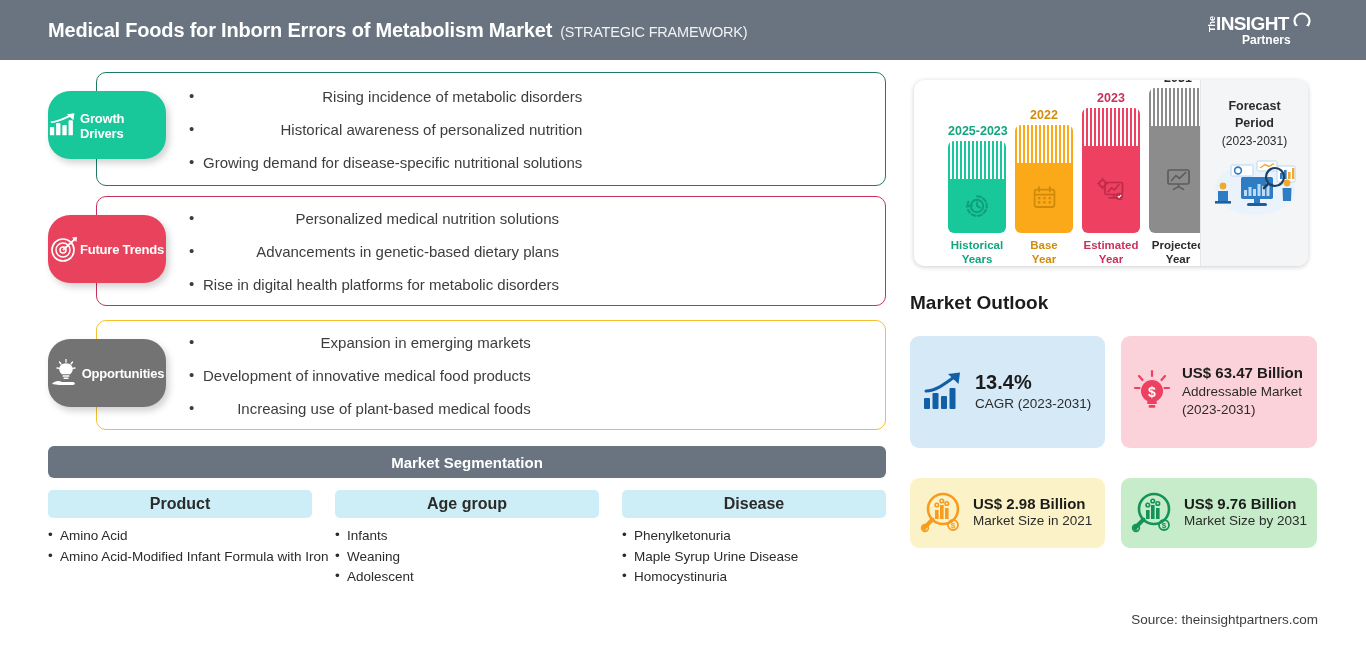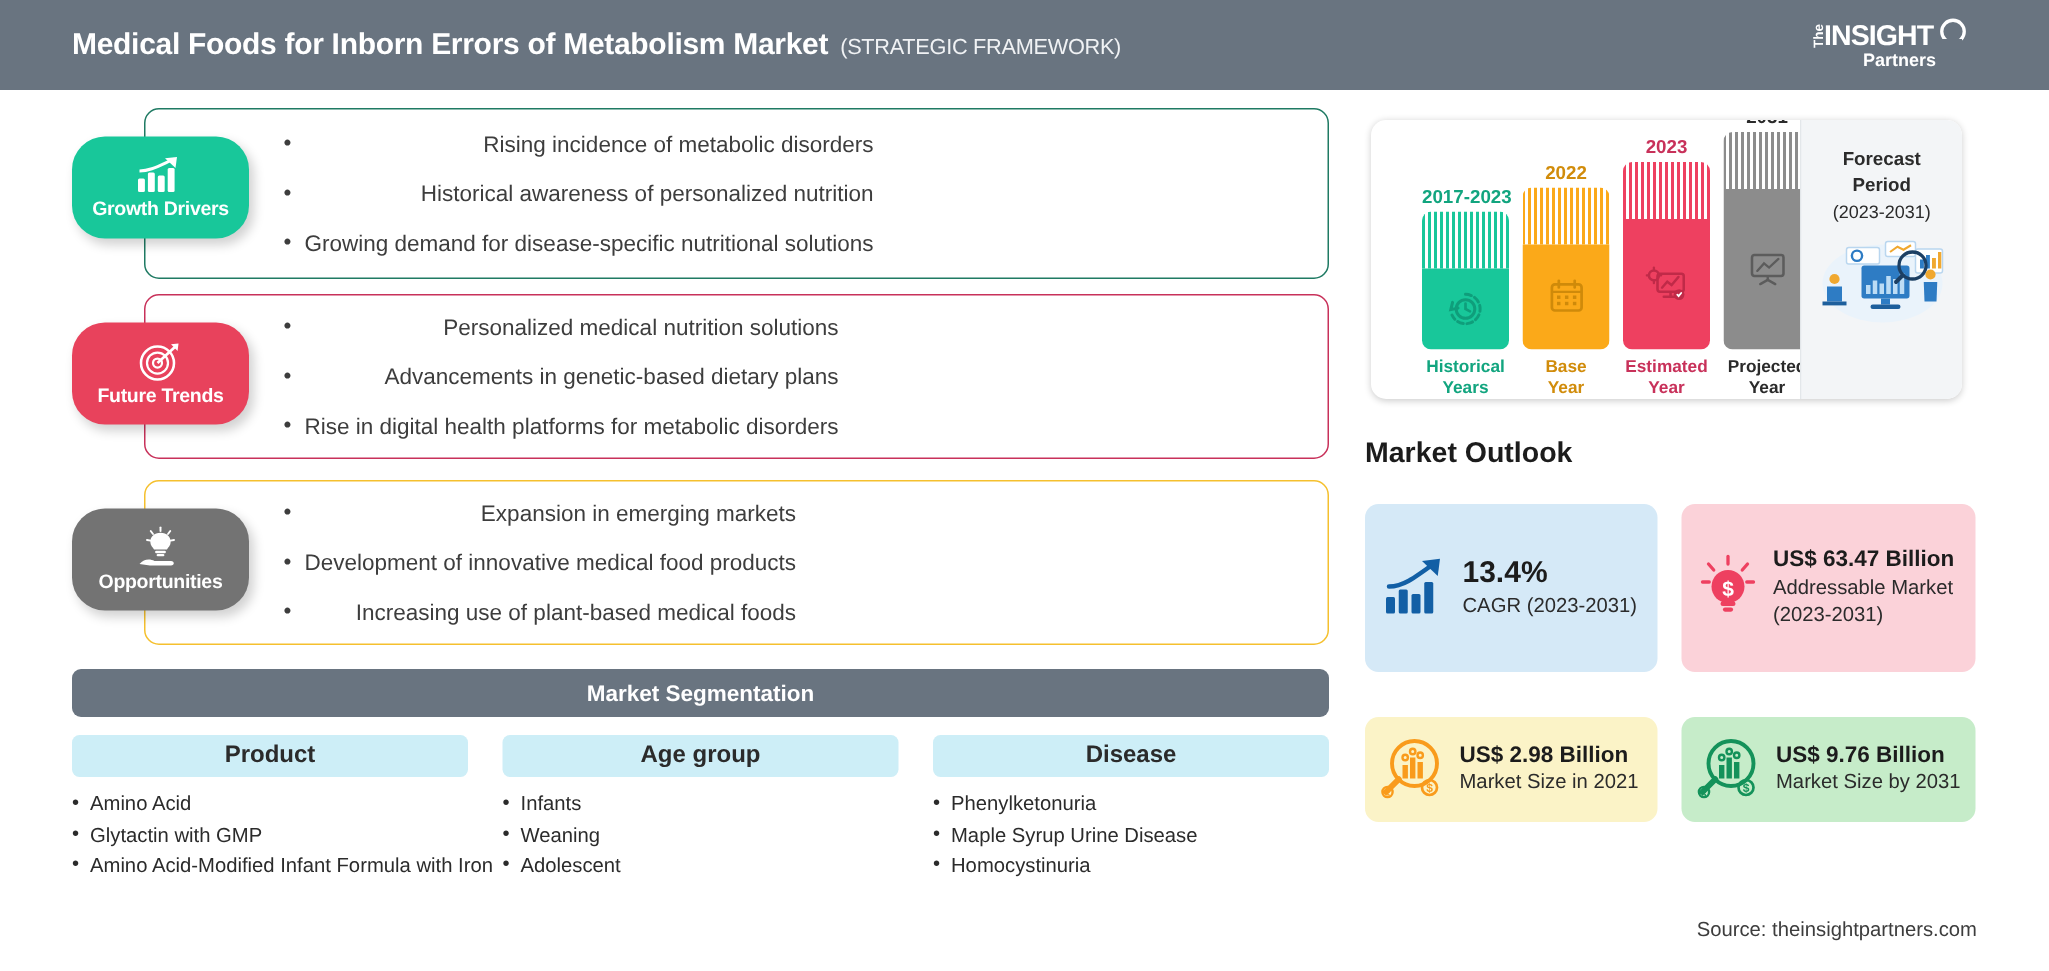--- a/index.html
+++ b/index.html
@@ -34,21 +34,21 @@
   .bullets li {
     list-style:none; font-size:15px; color:#3d3d3d; line-height:1;
     padding:9px 0 9px 14px; position:relative; white-space:nowrap;
   }
   .bullets li::before {
     content:"\2022"; position:absolute; left:0; top:8px; font-size:15px; color:#3d3d3d;
   }
 
   .badge {
     position:absolute; width:118px; height:68px; border-radius:22px;
-    display:flex; flex-direction:column; align-items:center; justify-content:center;
+    display:flex; flex-direction:row; align-items:center; justify-content:center;
     box-shadow:3px 4px 7px rgba(0,0,0,.18);
   }
   .badge .blabel { color:#fff; font-size:13px; font-weight:bold; margin-top:1px; letter-spacing:-0.2px;}
   .badge.growth      { left:48px; top:91px;  background:#18C79A; }
   .badge.trends      { left:48px; top:215px; background:#E8425C; }
   .badge.opportunity { left:48px; top:339px; background:#737373; }
   .badge svg { display:block; }
 
   
   .seg-title {
@@ -202,39 +202,38 @@
   </div>
 
   <div class="seg-title">Market Segmentation</div>
 
   <div class="seg-col-head c0">Product</div>
   <div class="seg-col-head c1">Age group</div>
   <div class="seg-col-head c2">Disease</div>
 
   <ul class="seg-list c0">
     <li>Amino Acid</li>
-    <li>Glytactin with GMP</li>
     <li>Amino Acid-Modified Infant Formula with Iron</li>
   </ul>
   <ul class="seg-list c1">
     <li>Infants</li>
     <li>Weaning</li>
     <li>Adolescent</li>
   </ul>
   <ul class="seg-list c2">
     <li>Phenylketonuria</li>
     <li>Maple Syrup Urine Disease</li>
     <li>Homocystinuria</li>
   </ul>
 
   <div class="timeline-card">
     <div class="bars">
 
       <div class="bar-wrap" id="bw0" style="left:22px;">
-        <div class="bar-year" id="by0" style="color: rgb(18, 165, 127);">2017-2023</div>
+        <div class="bar-year" id="by0" style="color: rgb(18, 165, 127);">2025-2023</div>
         <div class="bar" id="bb0" style="height: 92px;">
           <div class="bar-stripe" id="bs0" style="height: 38px; background: repeating-linear-gradient(90deg, rgb(24, 199, 154) 0px, rgb(24, 199, 154) 2px, rgb(255, 255, 255) 2px, rgb(255, 255, 255) 4px);"></div>
           <div class="bar-solid" id="bd0" style="height: 54px; background: rgb(24, 199, 154);">
             <svg width="26" height="26" viewBox="0 0 26 26">
               <path d="M13 3.2 A9.8 9.8 0 1 1 4 17" fill="none" stroke="#0f9e7b" stroke-width="2" stroke-linecap="round" stroke-dasharray="4 2.4"></path>
               <path d="M4.4 8.6 L3.2 13.4 L8 12.4" fill="none" stroke="#0f9e7b" stroke-width="2" stroke-linecap="round"></path>
               <circle cx="13" cy="13" r="6.2" fill="none" stroke="#0f9e7b" stroke-width="2"></circle>
               <path d="M13 9.4 L13 13 L16 14.6" fill="none" stroke="#0f9e7b" stroke-width="1.8" stroke-linecap="round"></path>
             </svg>
           </div>

